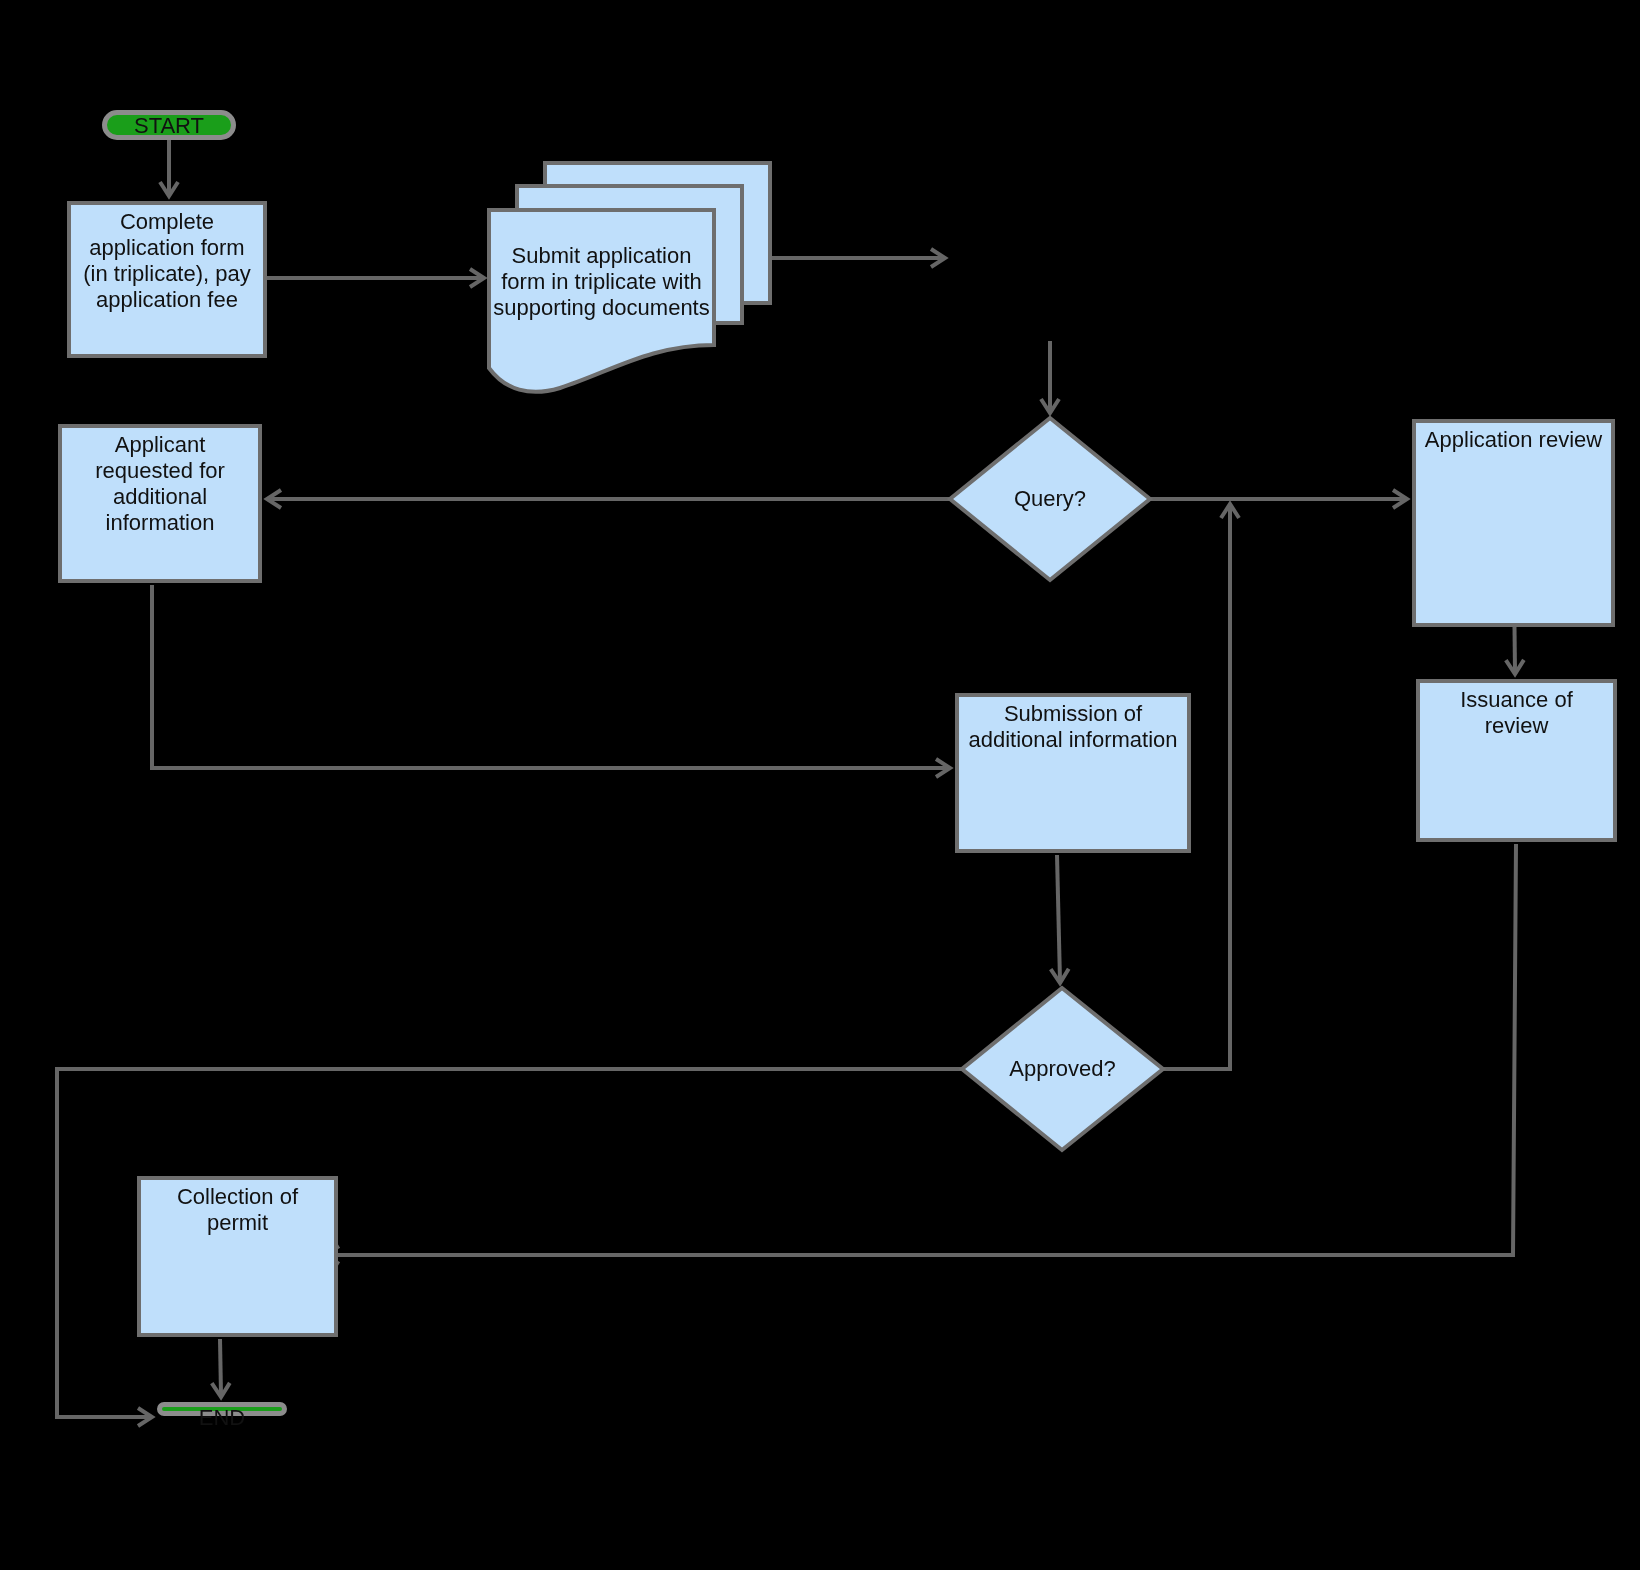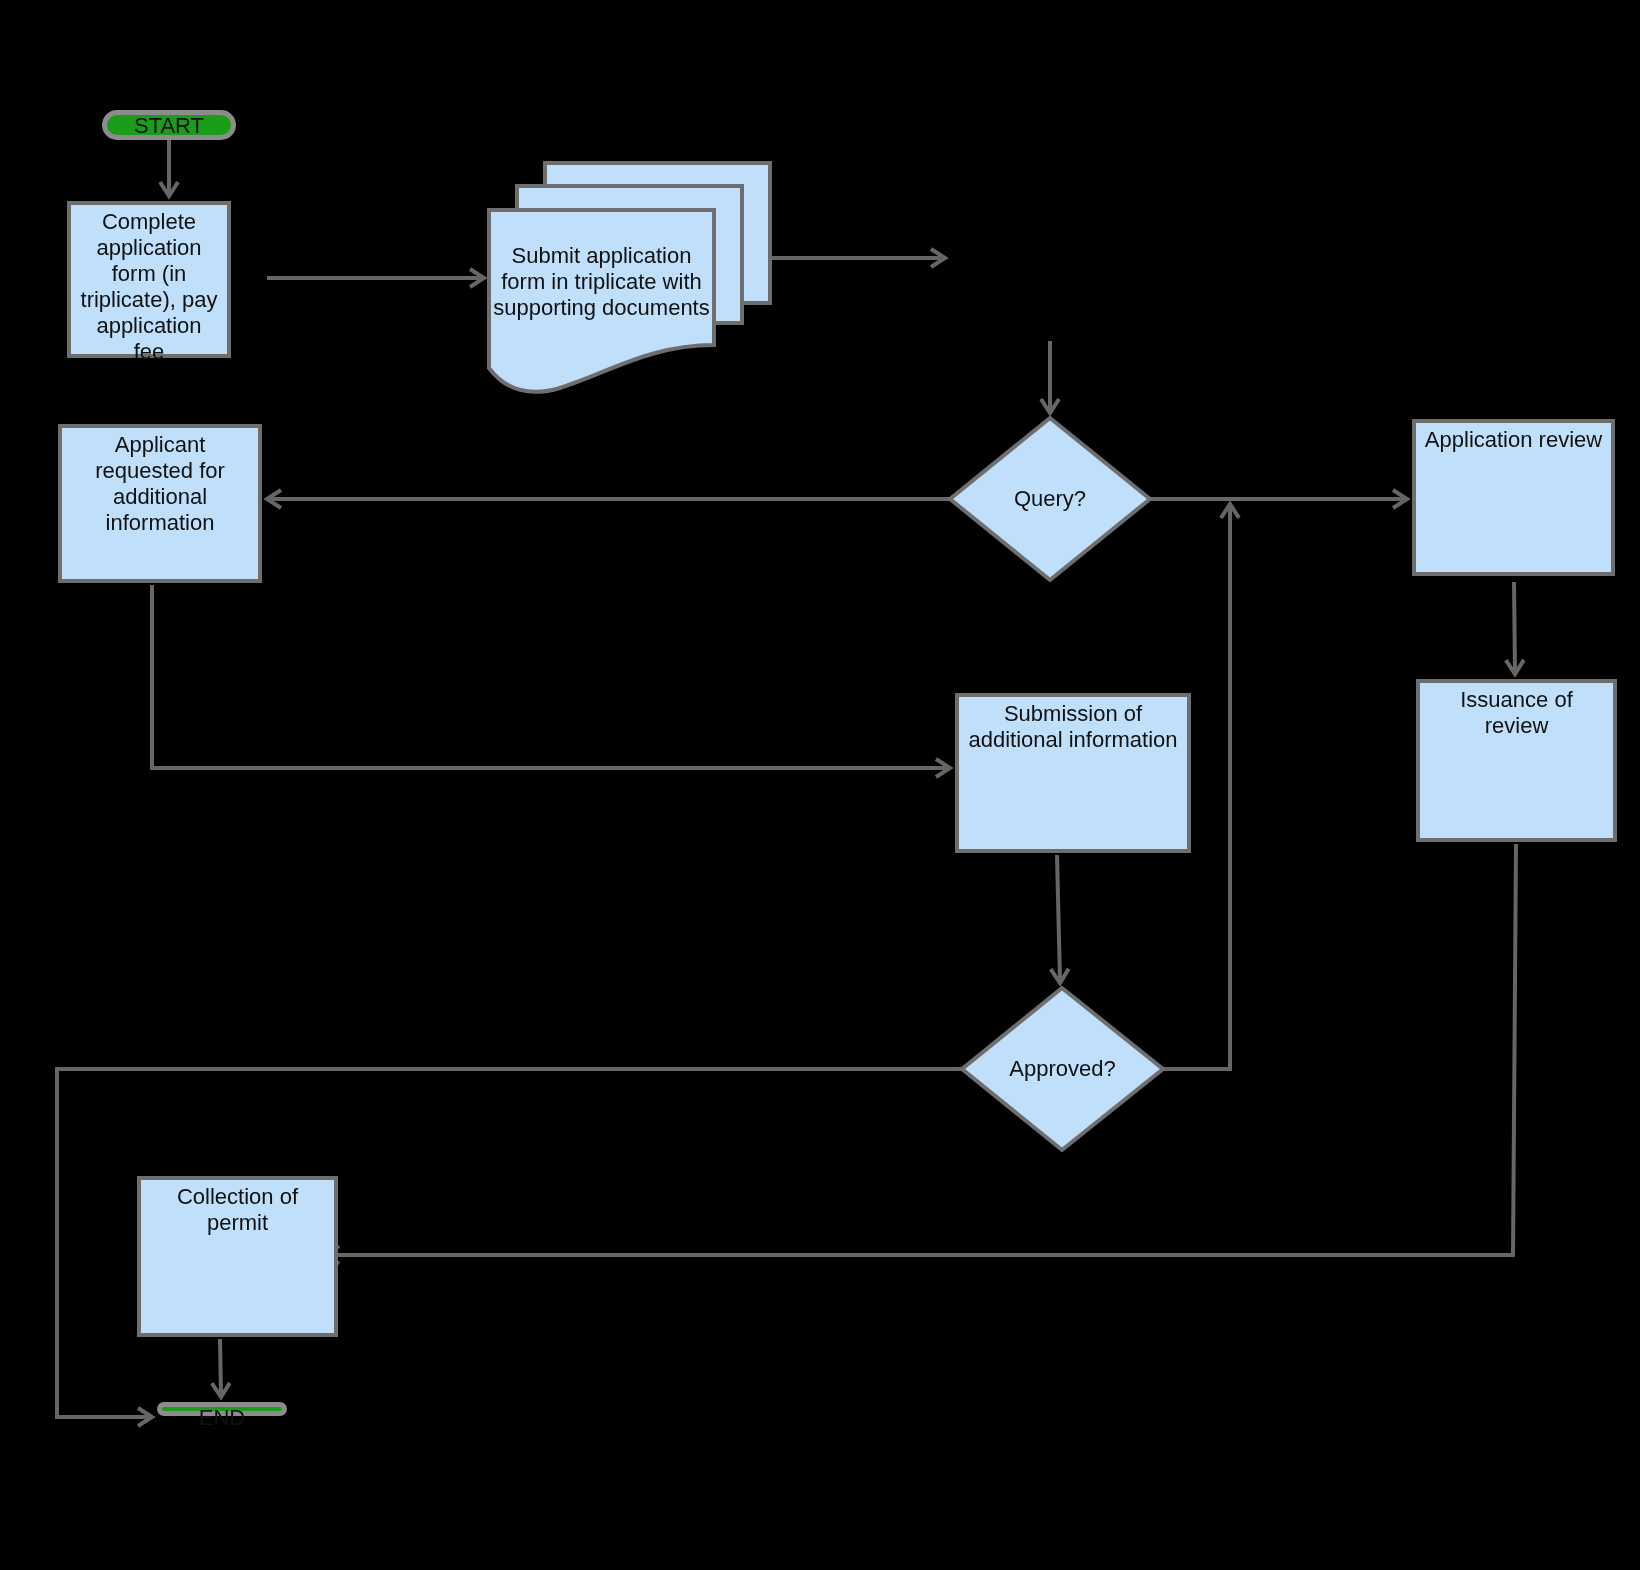--- a/index.html
+++ b/index.html
@@ -74,38 +74,38 @@
     <path class="shape" d="M 489,210 H 714 V 345 C 650,345 610,372 560,388 C 530,397 505,390 489,368 Z"></path>
 
     <polygon class="shape" points="1050,418 1150,499 1050,580 950,499"></polygon>
     <polygon class="shape" points="1062,988 1163,1069 1062,1150 962,1069"></polygon>
   </svg>
 
   <div class="node terminal" style="left:102px;top:110px;width:134px;height:30px;">
     <span>START</span>
   </div>
 
-  <div class="node process" style="left:67px;top:201px;width:164px;height:157px;">
+  <div class="node process" style="left:67px;top:201px;width:200px;height:157px;">
     <span>Complete application form (in triplicate), pay application fee</span>
   </div>
 
   <div class="overlay-label" style="left:489px;top:212px;width:225px;height:140px;">
     <span>Submit application form in triplicate with supporting documents</span>
   </div>
 
 
   <div class="overlay-label" style="left:970px;top:479px;width:160px;height:40px;">
     <span>Query?</span>
   </div>
 
   <div class="node process" style="left:58px;top:424px;width:204px;height:159px;">
     <span>Applicant requested for additional information</span>
   </div>
 
-  <div class="node process" style="left:1412px;top:419px;width:203px;height:157px;padding-left:8px;">
+  <div class="node process" style="left:1412px;top:419px;width:203px;height:208px;padding-left:8px;">
     <span>Application review</span>
   </div>
 
   <div class="node process" style="left:955px;top:693px;width:236px;height:160px;">
     <span>Submission of additional information</span>
   </div>
 
   <div class="node process" style="left:1416px;top:679px;width:201px;height:163px;">
     <span>Issuance of review</span>
   </div>

